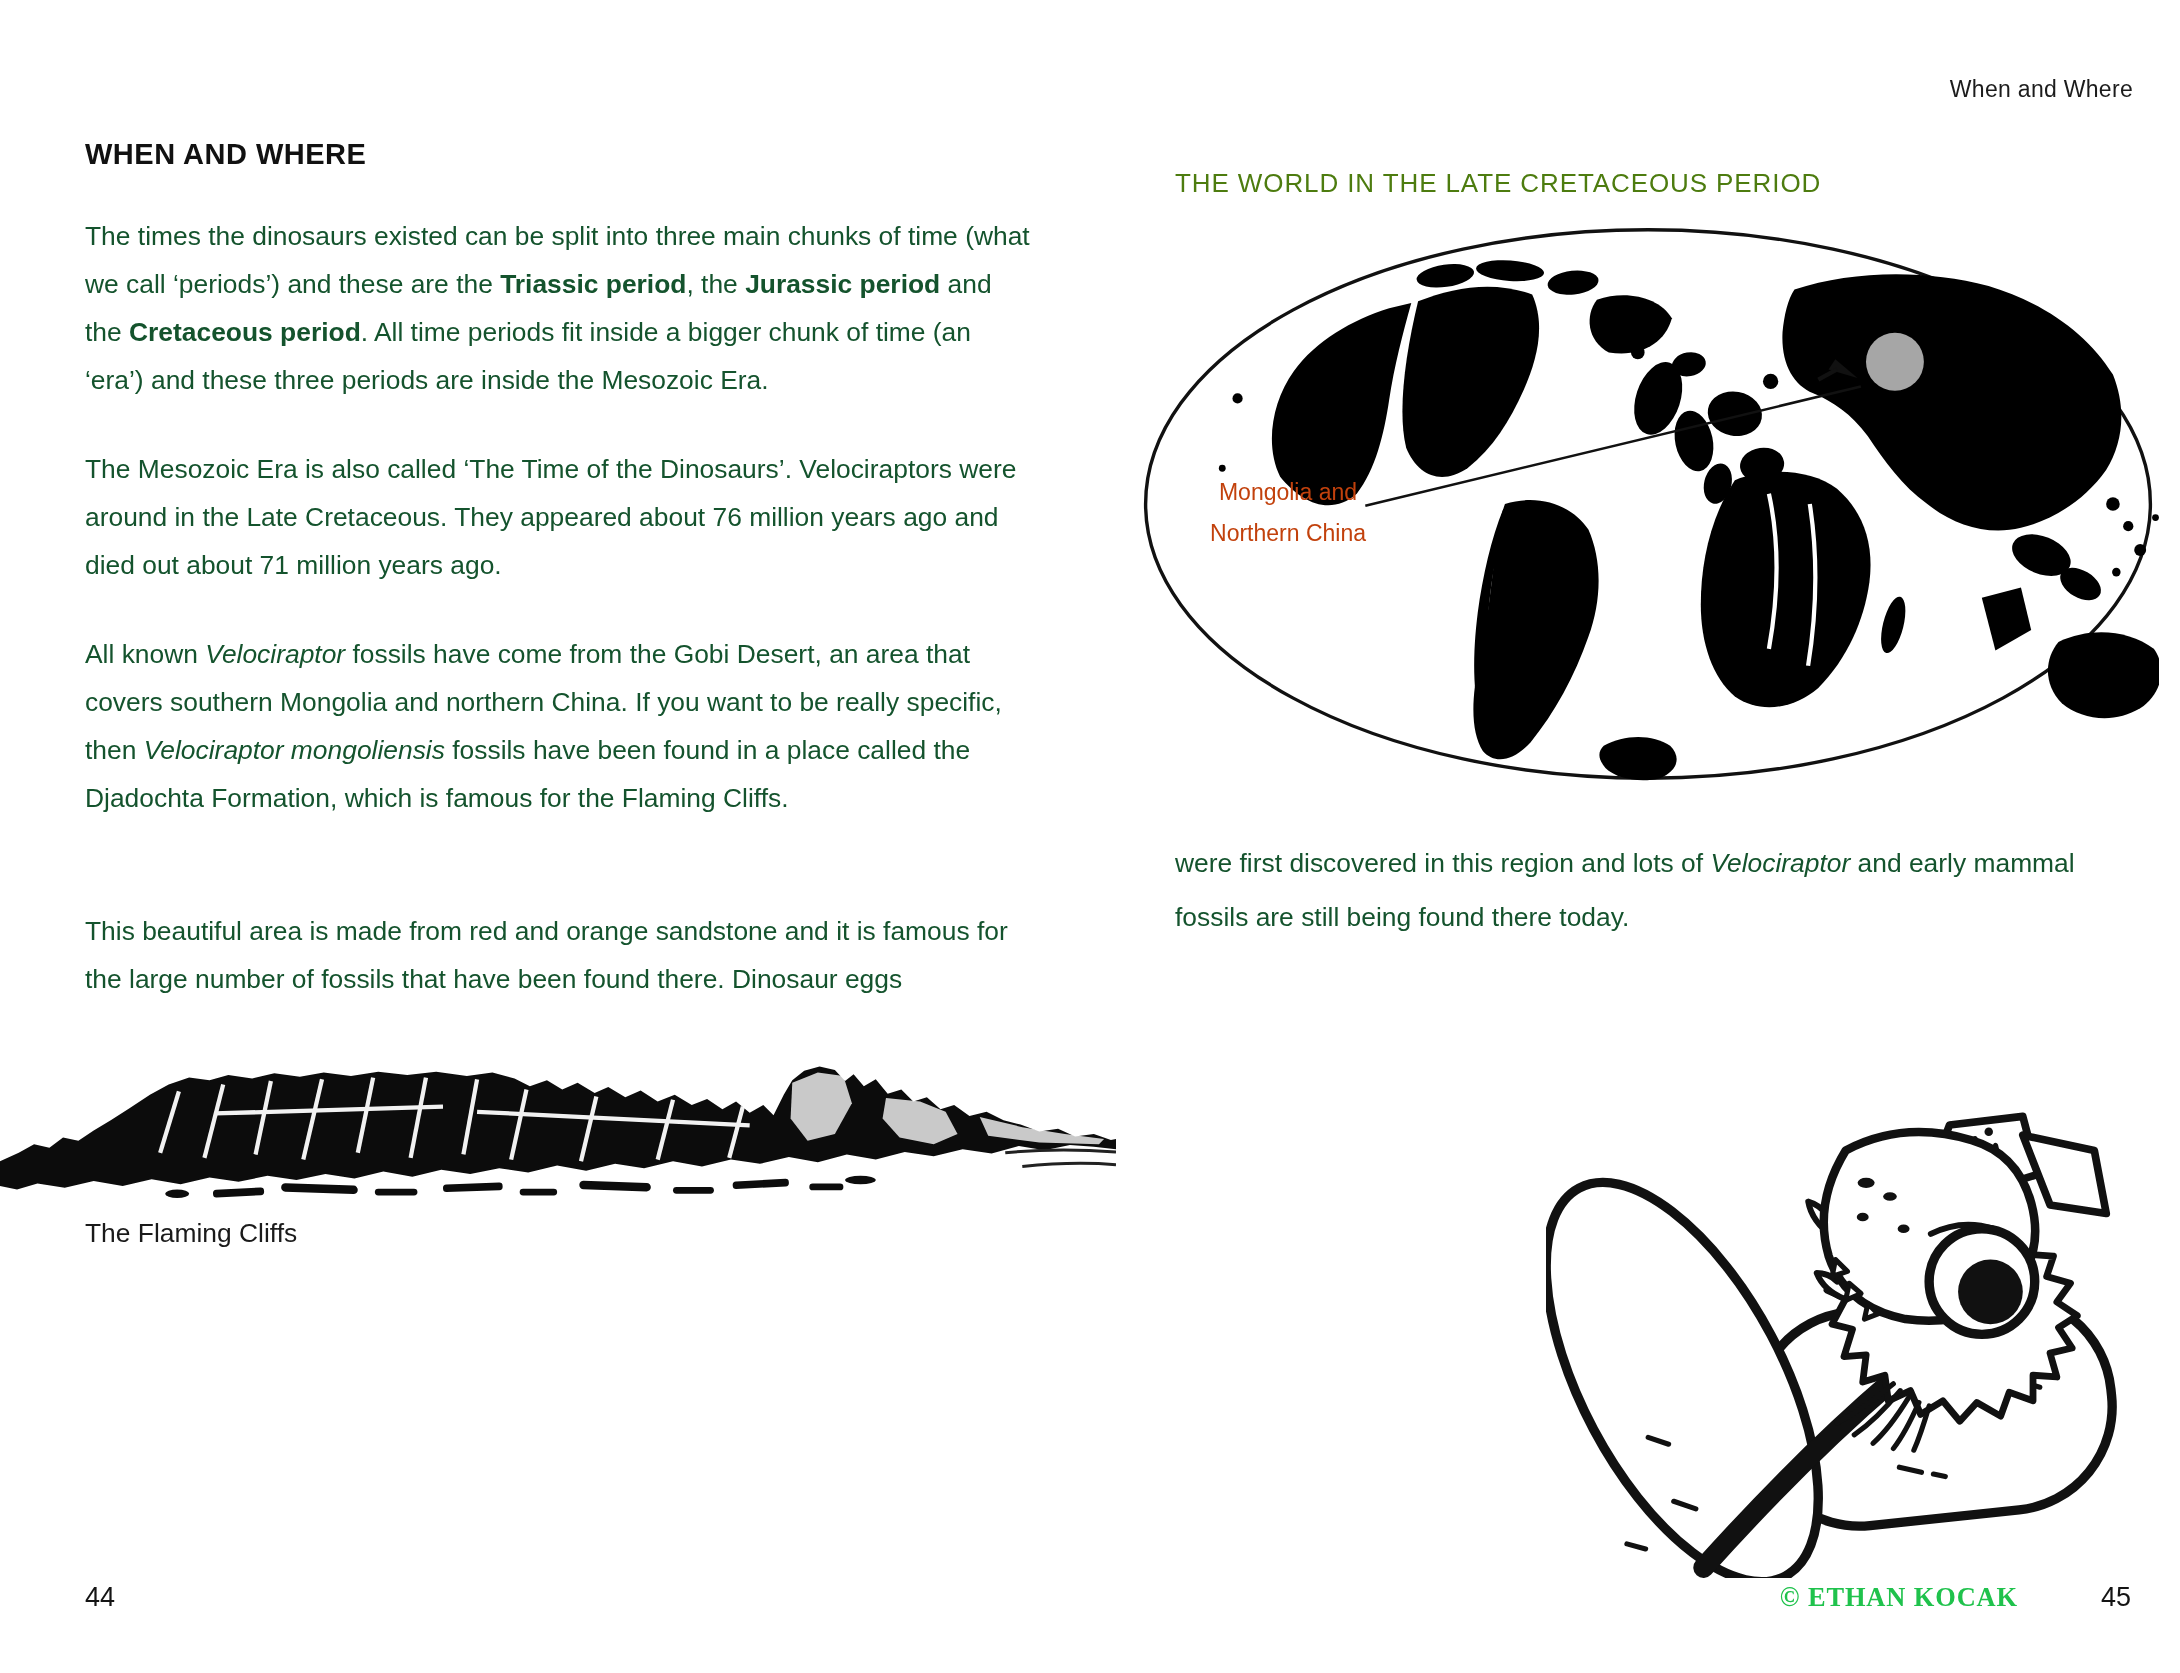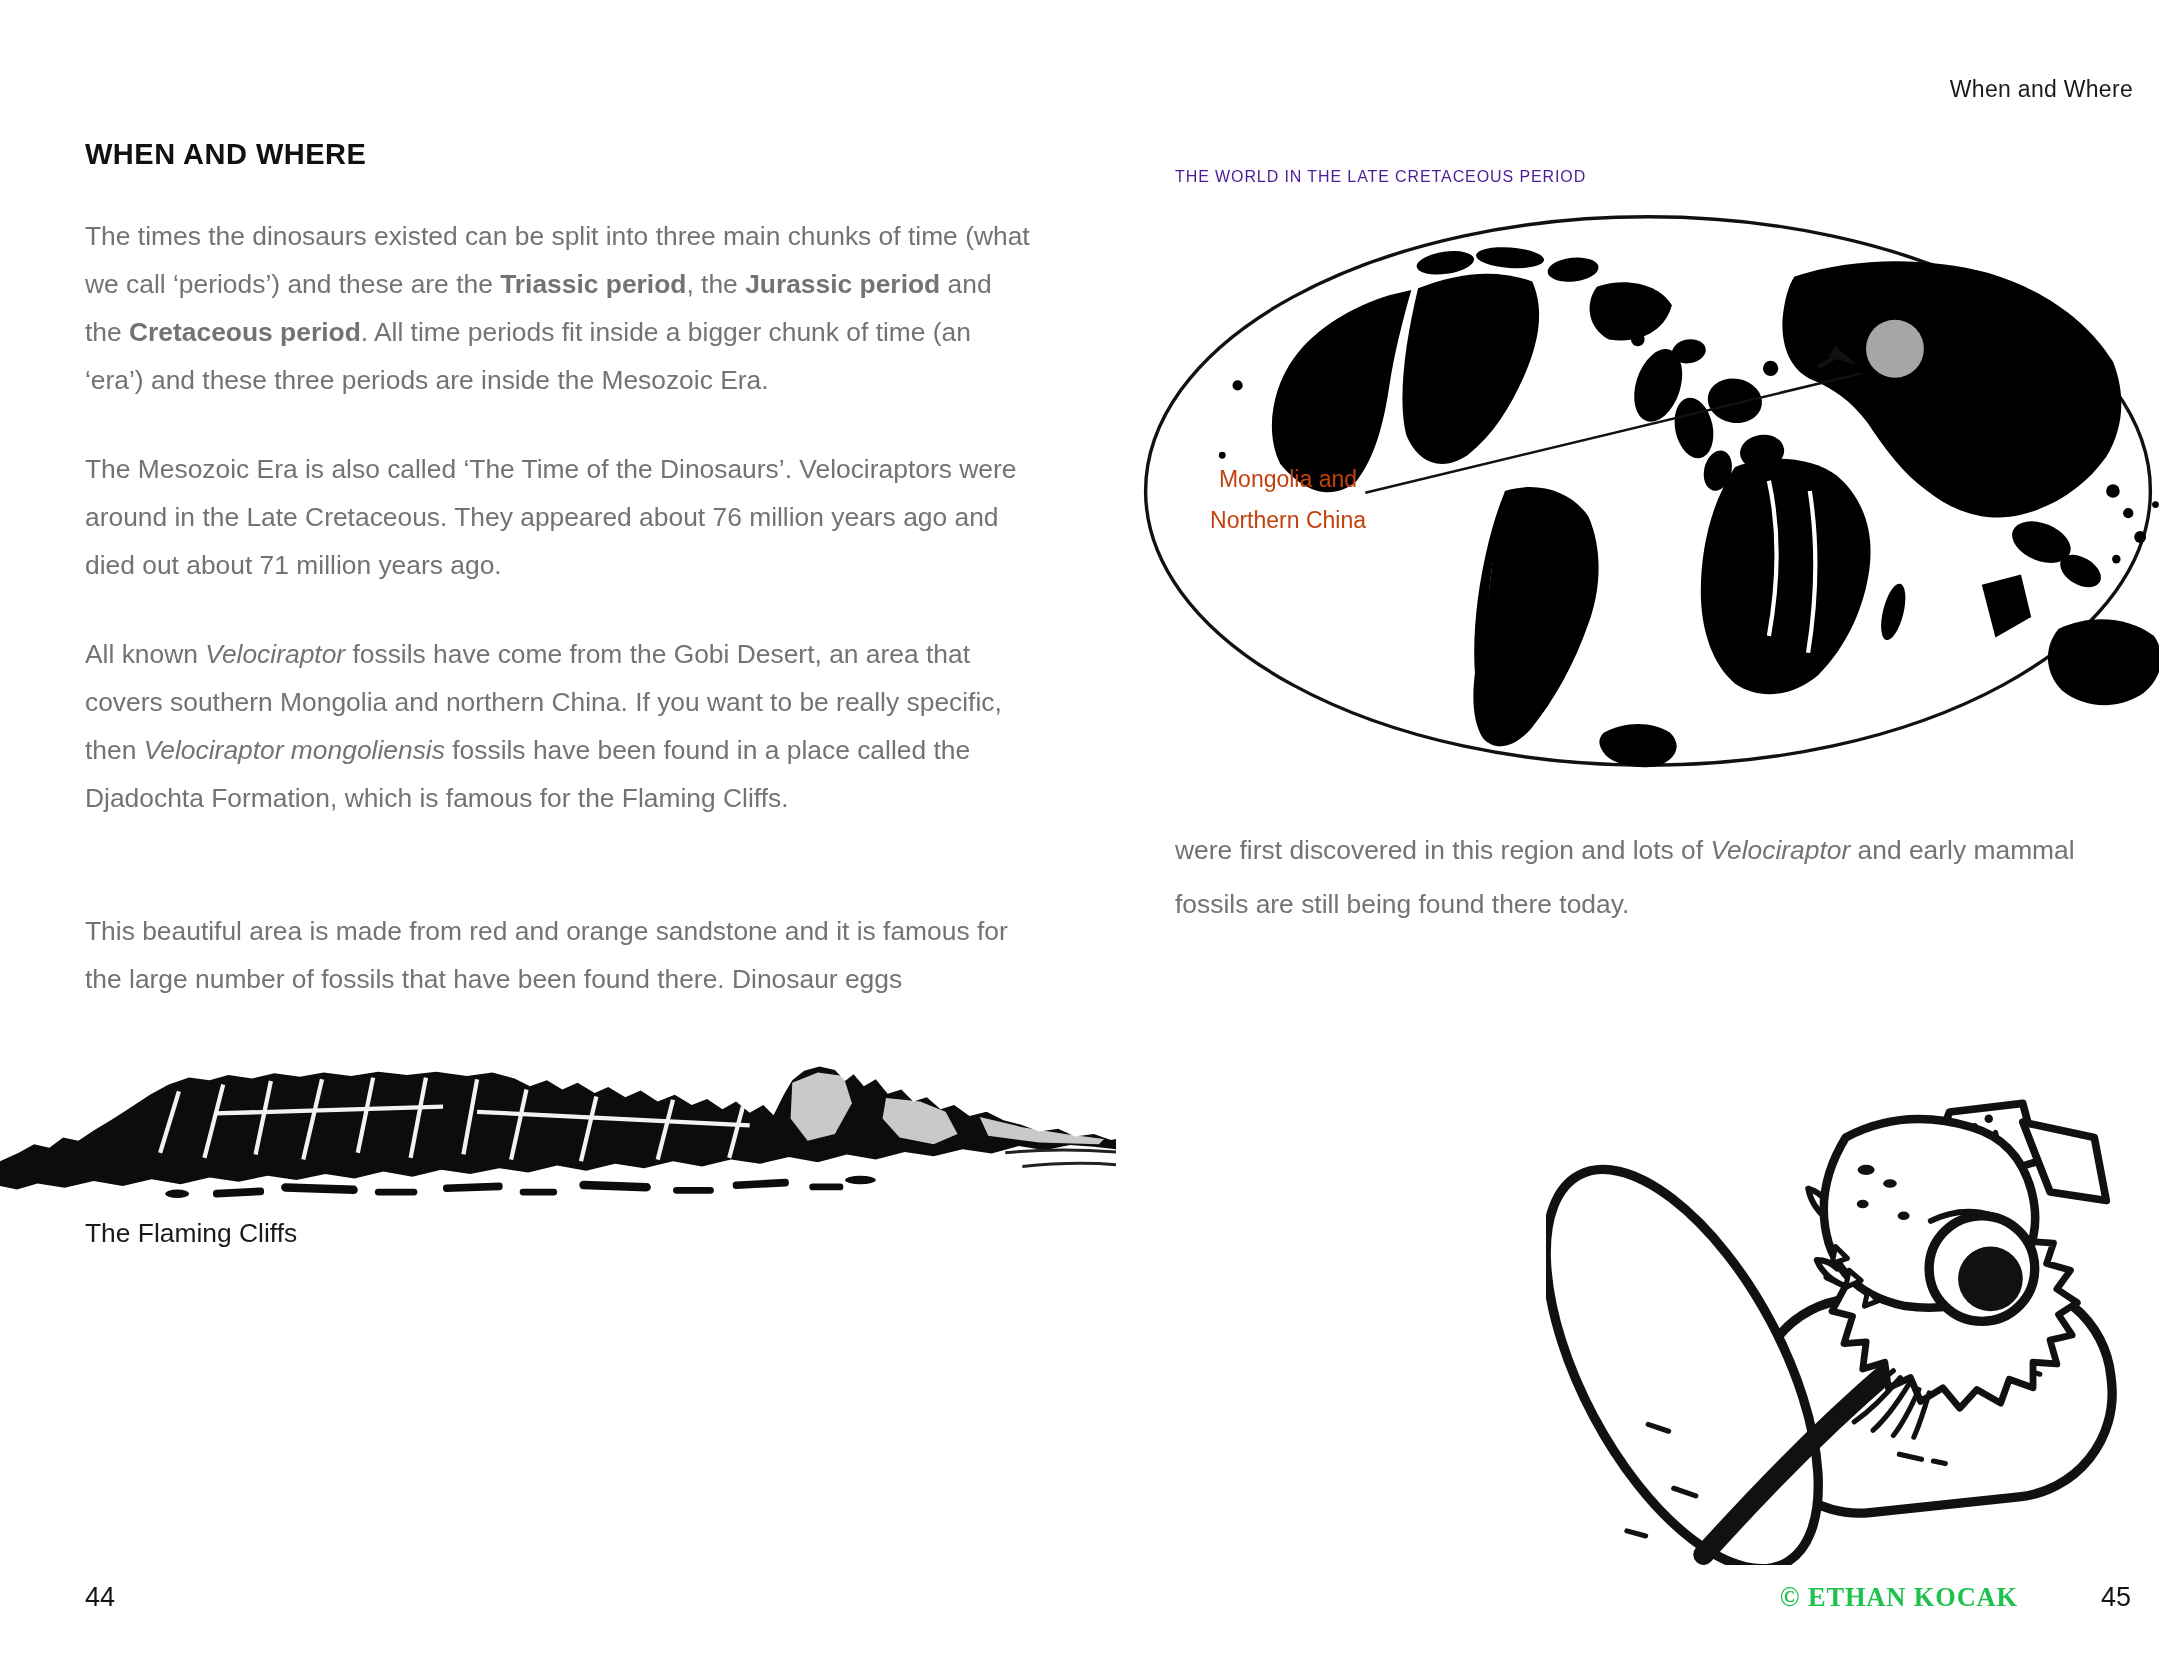--- a/index.html
+++ b/index.html
@@ -18,42 +18,42 @@
 
   .running-head { font-size: 23px; line-height: 25.6px; color: #1c1c1c; letter-spacing: 0.3px; }
   .running-head.right-head { text-align: right; }
 
   .title {
     margin: 61px 0 0 0;
     font-size: 29px; font-weight: 700; letter-spacing: 0.5px;
     color: #111;
   }
 
-  p.body { margin: 41px 0 0 0; font-size: 26.4px; color: #737373; }
+  p.body { margin: 41px 0 0 0; font-size: 26.4px; color: #14532d; }
   .lh-left  { line-height: 48px; }
   .lh-right { line-height: 54px; }
   p.para4 { margin-top: 85px; }
   p.body i, p.body .it { font-style: italic; }
   p.body b, p.body .bd { font-weight: 700; }
 
   
   .cliffs { margin: 49px 0 0 -85px; width: 1116px; height: 152px; }
   .cliffs svg { width: 1116px; height: 152px; display: block; }
   .cliffs-caption {
     margin-top: 13.6px; width: 946px;
     font-size: 26.4px; color: #1a1a1a;
   }
   .page-num { position: absolute; bottom: 61px; font-size: 27px; color: #141414; }
   .page-num.left-num  { left: 85px; }
   .page-num.right-num { right: 49px; margin-top: 36px; }
 
   
   .map-caption {
     margin-top: 65px;
-    font-size: 16px; letter-spacing: 0.9px; color: #4c1d95;
+    font-size: 26px; letter-spacing: 0.9px; color: #4d7c0f;
   }
   .map-figure {
     position: relative;
     margin: 24px 0 0 -38px;
     width: 1022px; height: 562px;
   }
   .map-figure svg { width: 1022px; height: 562px; display: block; }
   .map-label {
     position: absolute; left: 49px; top: 249px; width: 204px;
     text-align: center;

